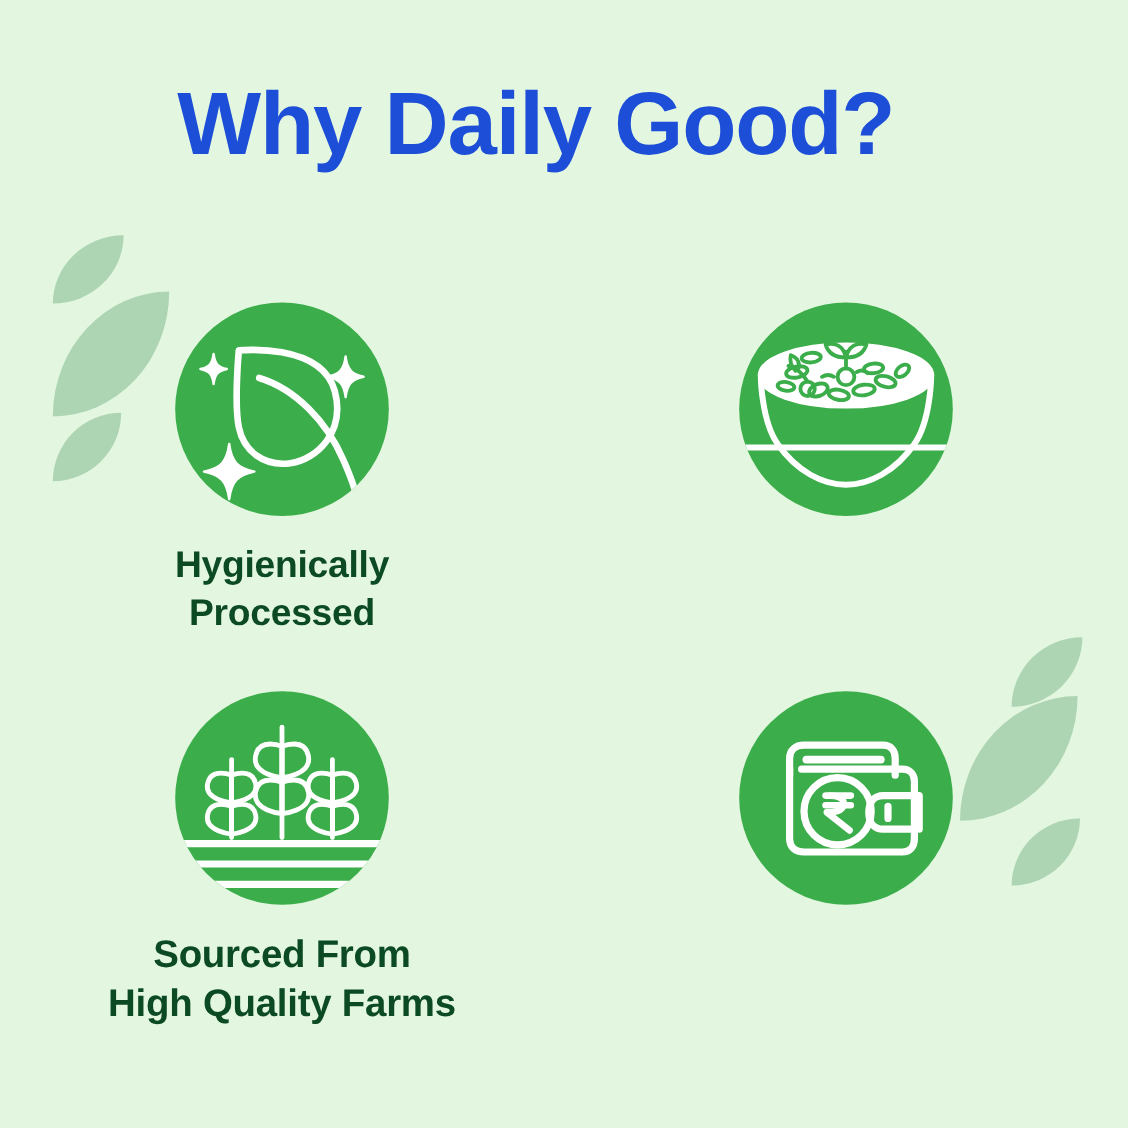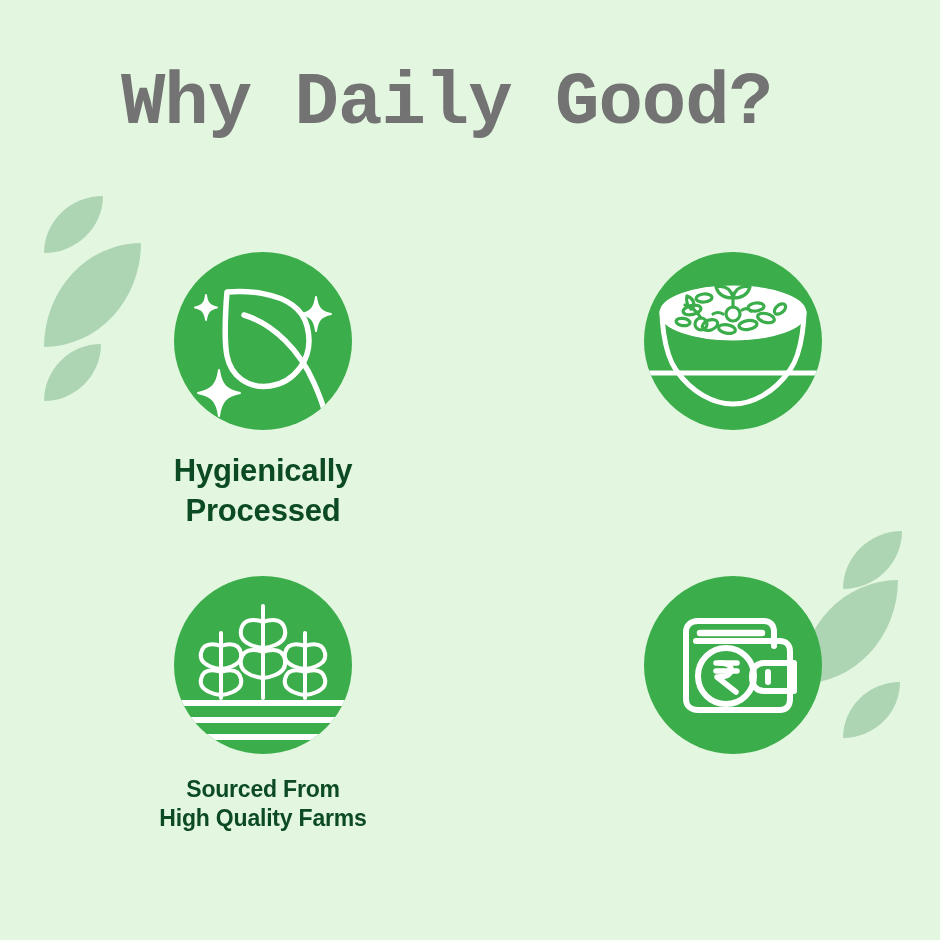--- a/index.html
+++ b/index.html
@@ -74,38 +74,37 @@
     width: 57px; height: 56px;
   }
 
   
   #page-title {
     position: absolute;
     top: 66px;
     left: 0;
     width: 893px;
     text-align: center;
-    color: #737373;
+    color: #1d4ed8;
     font-size: 74px;
     font-weight: bold;
     letter-spacing: -1px;
     line-height: 1.0;
-    font-family: Liberation Mono, monospace;
+    font-family: Liberation Sans, sans-serif;
   }
 
   
   #features {
     position: absolute;
     top: 252px;
     left: 0;
     width: 806px;
     display: grid;
     grid-template-columns: 470px 470px;
     grid-template-rows: 324px 324px;
-    margin-left: 28px;
   }
   .feature {
     position: relative;
     display: flex;
     flex-direction: column;
     align-items: center;
   }
   .feature-badge {
     width: 178px;
     height: 178px;
@@ -125,21 +124,21 @@
     color: #0c4a24;
     font-size: 31px;
     font-weight: bold;
     line-height: 1.28;
     letter-spacing: -0.2px;
     white-space: pre-line;
     font-family: "Liberation Sans", sans-serif;
   }
   
   .feature.row2 .feature-label {
-    font-size: 23px;
+    font-size: 32px;
   }
 </style>
 </head>
 <body>
 
 <div id="poster">
 
   <div id="leaf-cluster-left" class="leaf-cluster">
     <div id="leaf-left-top" class="deco-leaf leaf-tlbr"></div>
     <div id="leaf-left-mid" class="deco-leaf leaf-tlbr"></div>

